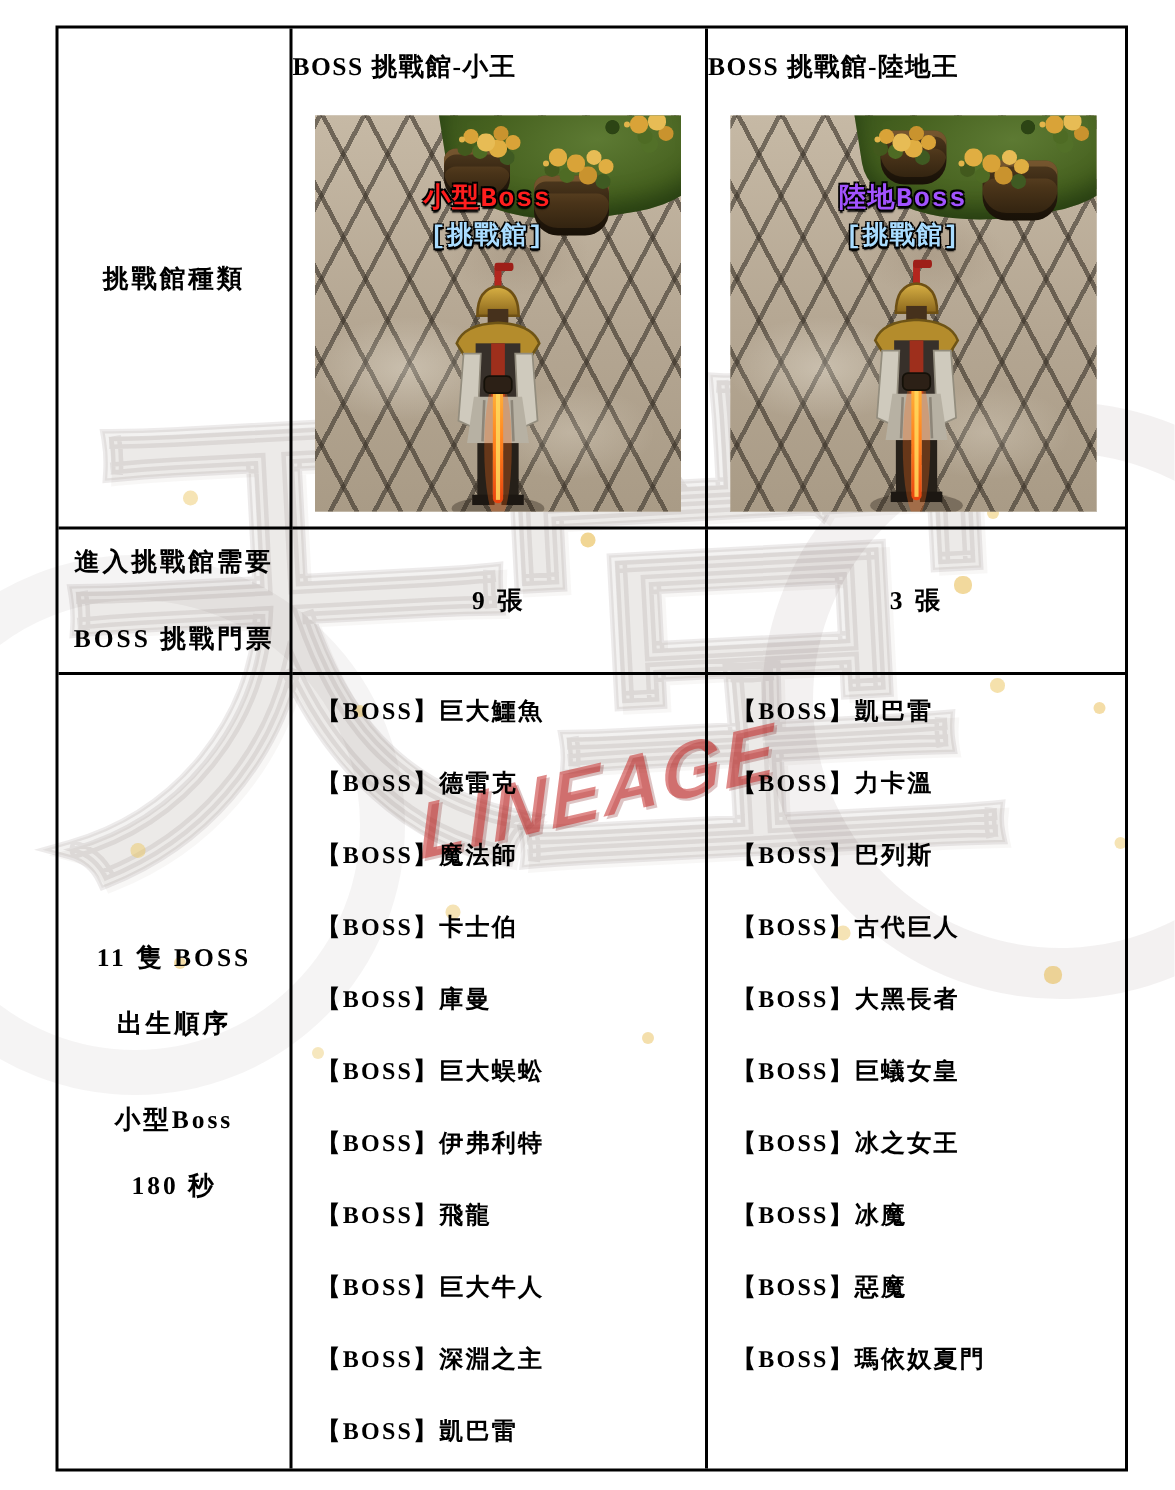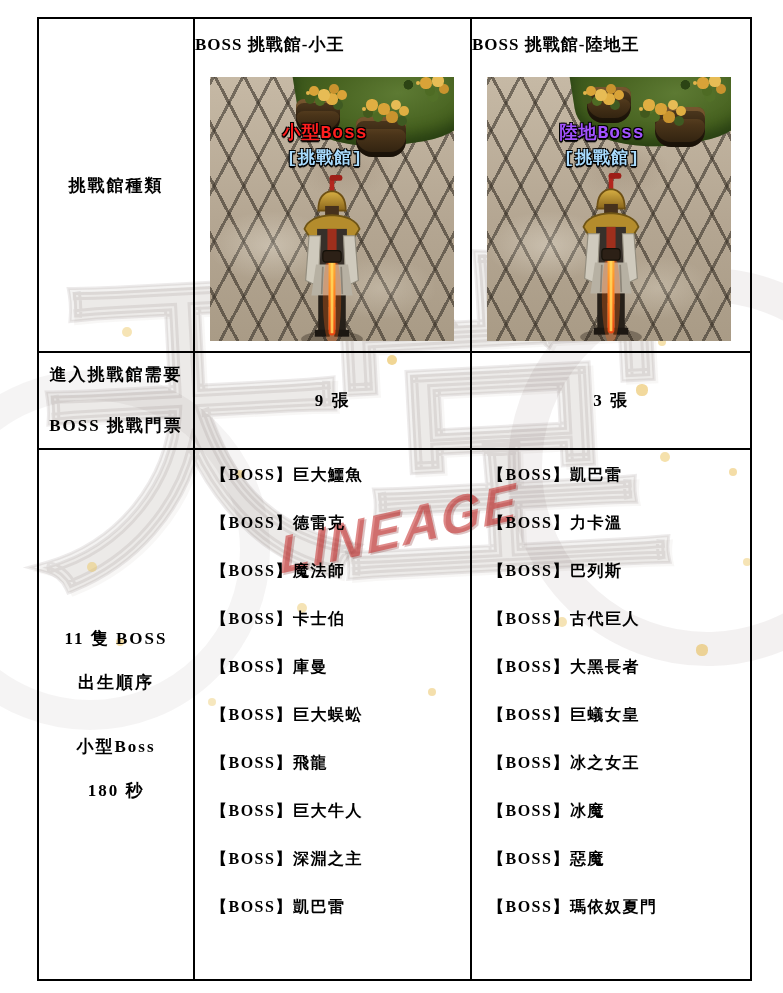--- a/index.html
+++ b/index.html
@@ -247,20 +247,21 @@
     <div class="lh44">180 秒</div>
   </div>
 
   <div class="c lr bosslist">
     <div class="boss-line">【BOSS】巨大鱷魚</div>
     <div class="boss-line">【BOSS】德雷克</div>
     <div class="boss-line">【BOSS】魔法師</div>
     <div class="boss-line">【BOSS】卡士伯</div>
     <div class="boss-line">【BOSS】庫曼</div>
     <div class="boss-line">【BOSS】巨大蜈蚣</div>
+    <div class="boss-line">【BOSS】伊弗利特</div>
     <div class="boss-line">【BOSS】飛龍</div>
     <div class="boss-line">【BOSS】巨大牛人</div>
     <div class="boss-line">【BOSS】深淵之主</div>
     <div class="boss-line">【BOSS】凱巴雷</div>
   </div>
 
   <div class="c lc lr bosslist">
     <div class="boss-line">【BOSS】凱巴雷</div>
     <div class="boss-line">【BOSS】力卡溫</div>
     <div class="boss-line">【BOSS】巴列斯</div>

